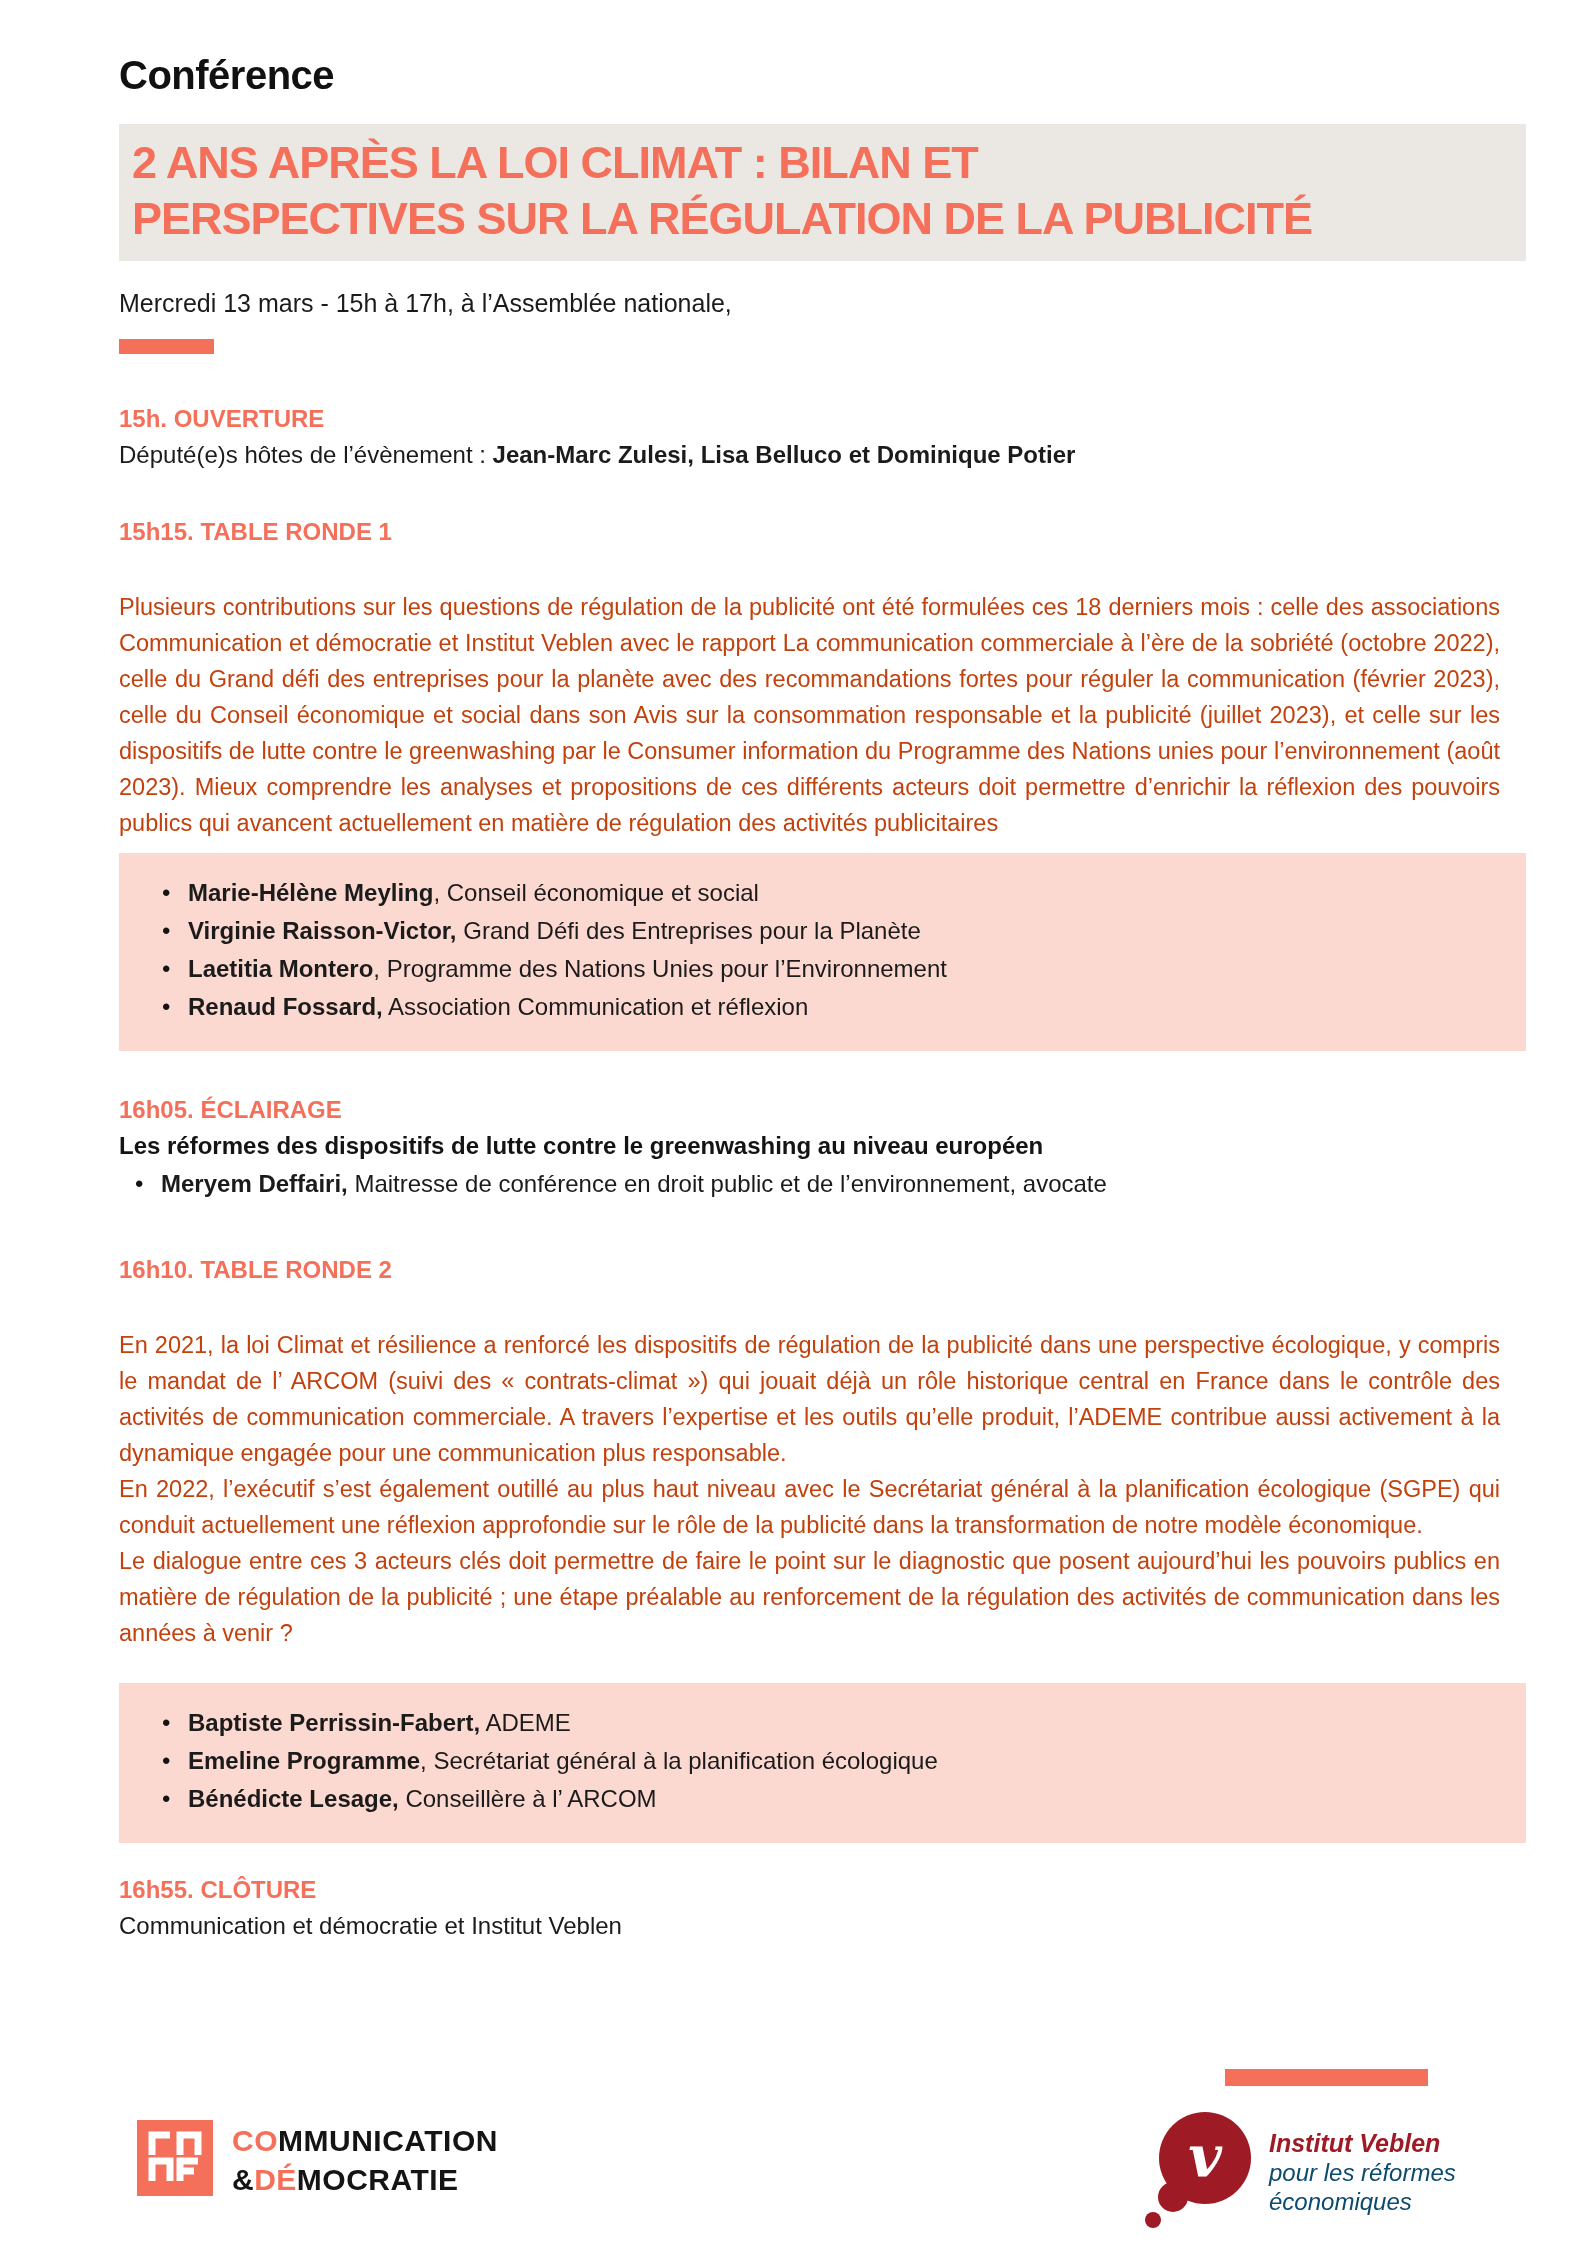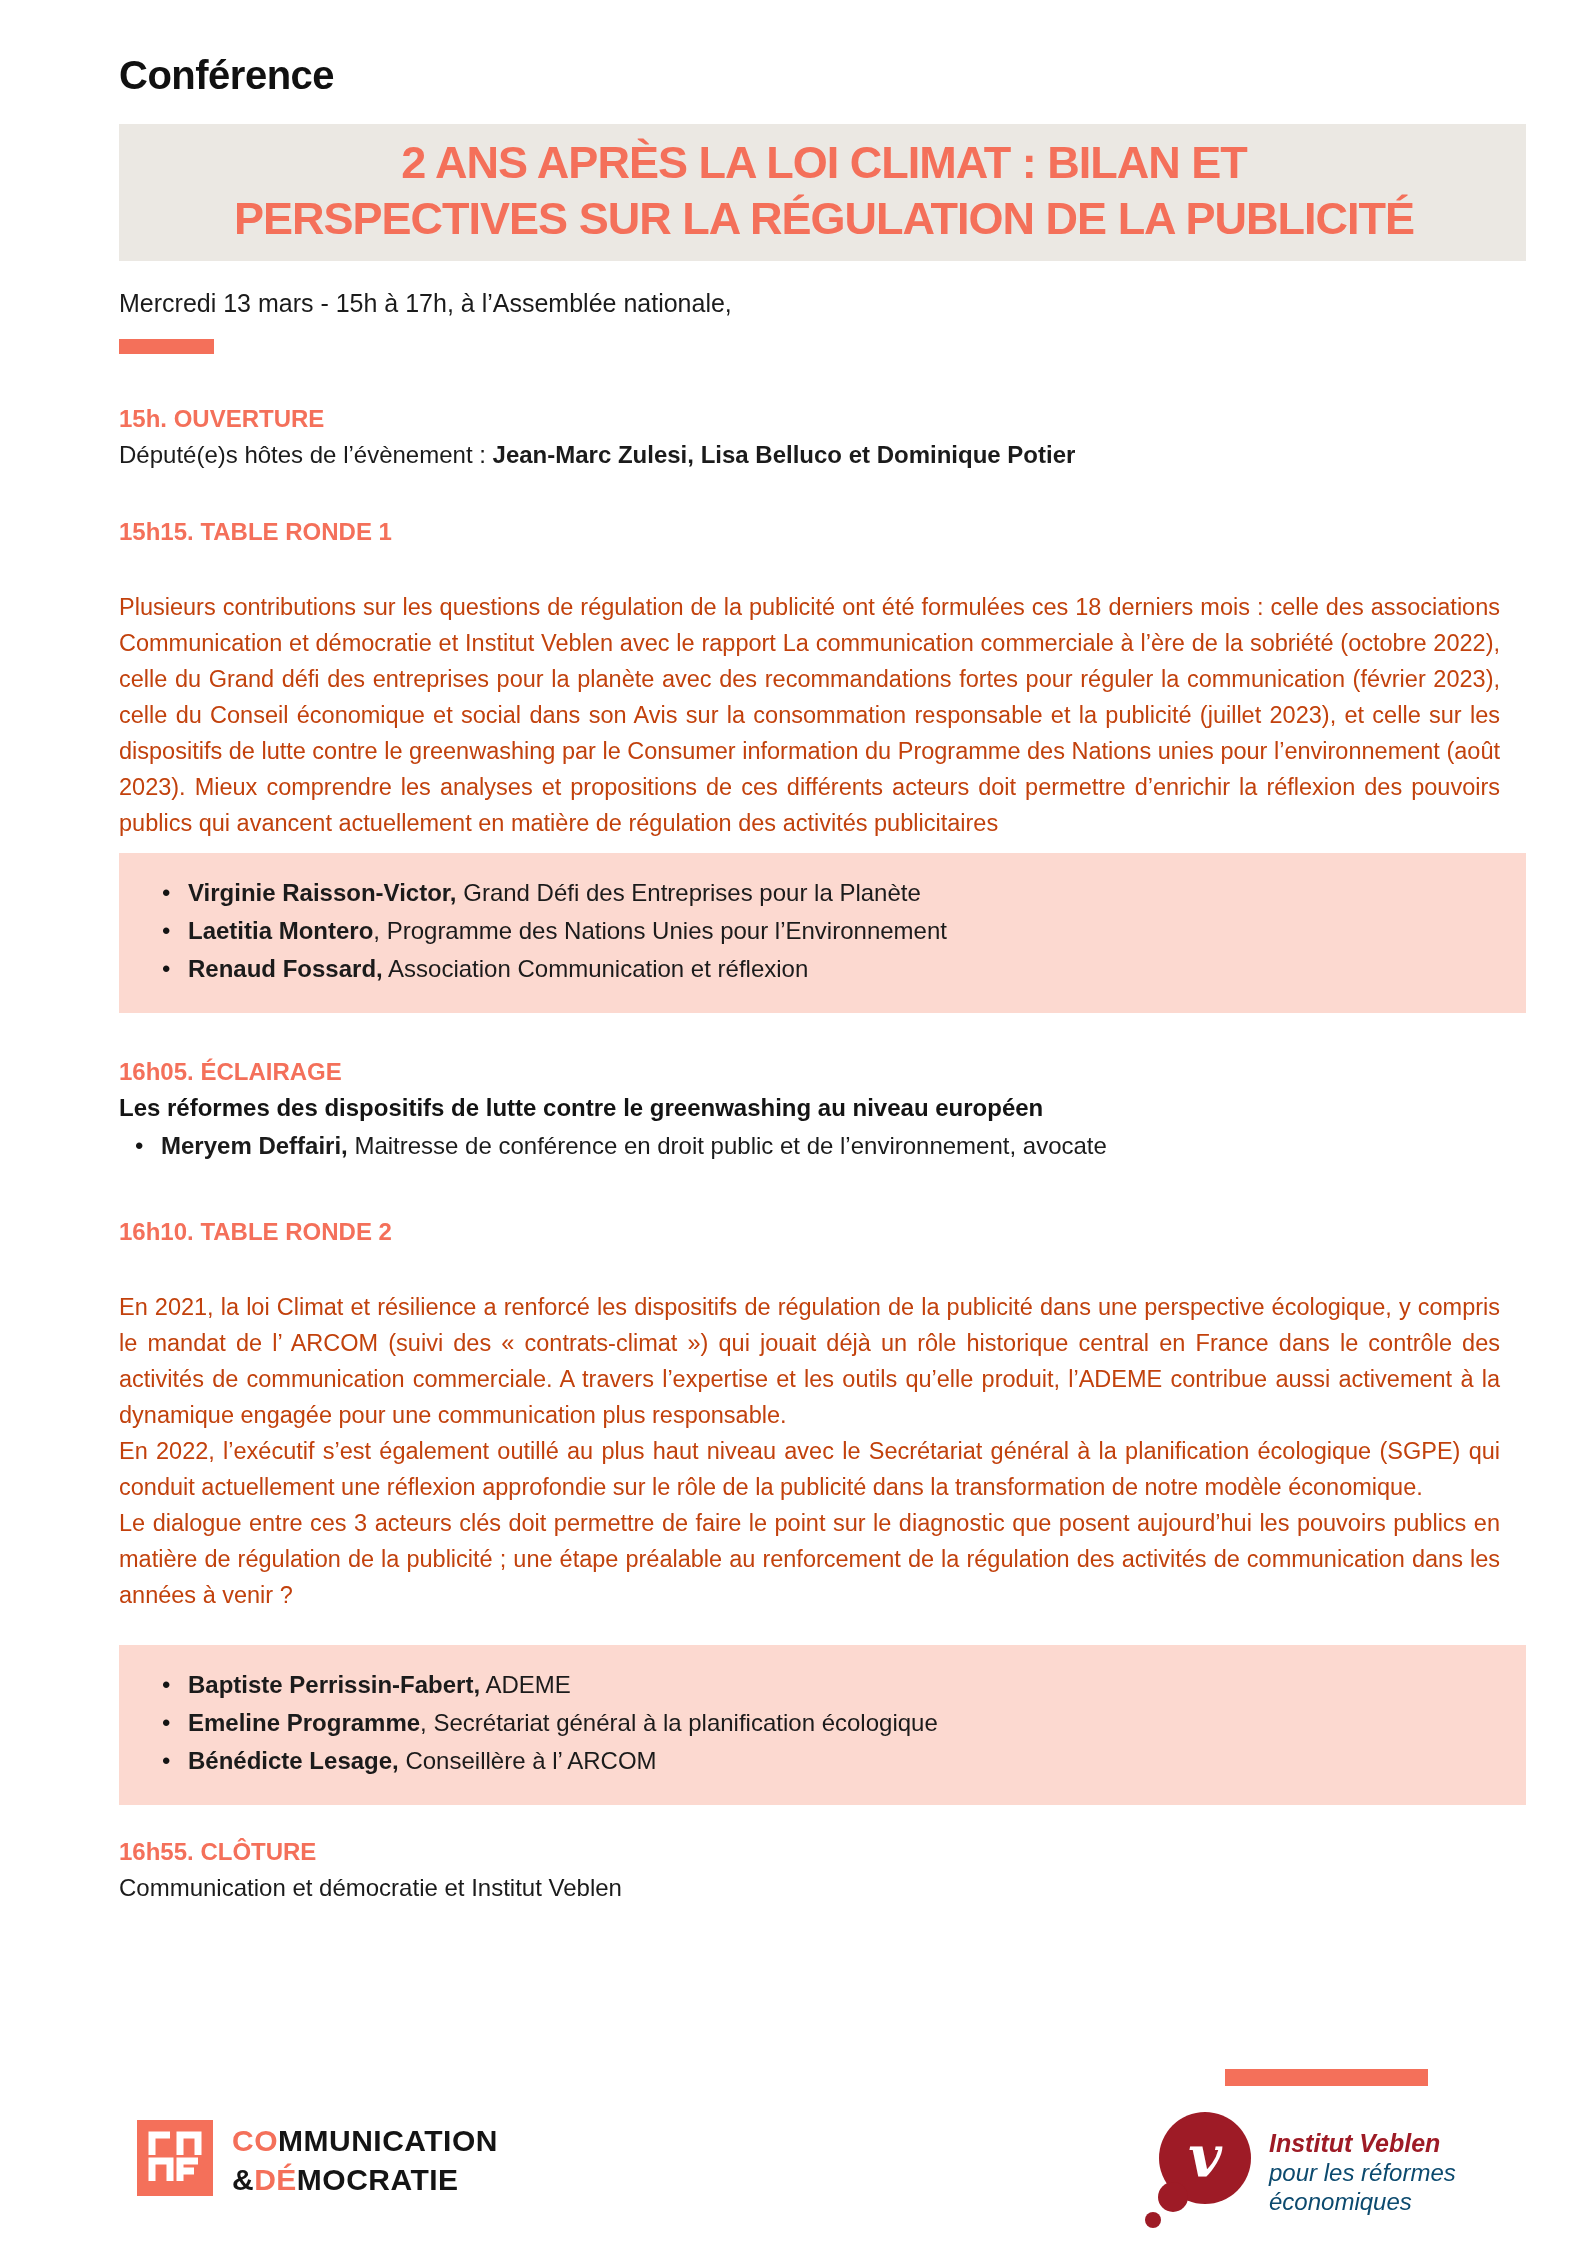--- a/index.html
+++ b/index.html
@@ -18,21 +18,21 @@
     letter-spacing:-0.5px; line-height:46px; margin:0 0 26px 0;
   }
 
   .title-box {
     background:#ebe8e3;
     width:1407px; box-sizing:border-box;
     padding:11px 10px 14px 13px;
   }
   .title-line {
     color:#f4705a; font-weight:bold; font-size:45px;
-    line-height:56px; letter-spacing:-1px;text-align:center;
+    line-height:56px; letter-spacing:-1px;
   }
 
   .date-line { margin-top:27px; font-size:25px; line-height:30px; color:#1b1b1b; }
 
   .accent-rect { margin-top:21px; width:95px; height:15px; background:#f4705a; }
 
   .time-title { color:#f4705a; font-weight:bold; font-size:24px; line-height:30px; }
   .session-subtitle { font-weight:bold; font-size:24px; line-height:40px; color:#141414; white-space:pre-line; }
   .host-line { font-size:24px; line-height:30px; margin-top:6px; }
   .bold { font-weight:bold; }
@@ -88,20 +88,21 @@
     <div class="sec" style="margin-top:50px;">
       <div class="time-title">15h. OUVERTURE</div>
       <div class="host-line"><span>Député(e)s hôtes de l’évènement : </span><span class="bold">Jean-Marc Zulesi, Lisa Belluco et Dominique Potier</span></div>
     </div>
 
     <div class="sec" style="margin-top:47px;">
       <div class="time-title">15h15. TABLE RONDE 1</div>
       <p class="body-par" style="margin-top:42px;">Plusieurs contributions sur les questions de régulation de la publicité ont été formulées ces 18 derniers mois : celle des associations Communication et démocratie et Institut Veblen avec le rapport La communication commerciale à l’ère de la sobriété (octobre 2022), celle du Grand défi des entreprises pour la planète avec des recommandations fortes pour réguler la communication (février 2023), celle du Conseil économique et social dans son Avis sur la consommation responsable et la publicité (juillet 2023), et celle sur les dispositifs de lutte contre le greenwashing par le Consumer information du Programme des Nations unies pour l’environnement (août 2023). Mieux comprendre les analyses et propositions de ces différents acteurs doit permettre d’enrichir la réflexion des pouvoirs publics qui avancent actuellement en matière de régulation des activités publicitaires</p>
       <div class="speaker-box">
         <ul class="speaker-list">
+          <li><span class="bold">Marie-Hélène Meyling</span><span>, Conseil économique et social</span></li>
           <li><span class="bold">Virginie Raisson-Victor,</span><span> Grand Défi des Entreprises pour la Planète</span></li>
           <li><span class="bold">Laetitia Montero</span><span>, Programme des Nations Unies pour l’Environnement</span></li>
           <li><span class="bold">Renaud Fossard,</span><span> Association Communication et réflexion</span></li>
         </ul>
       </div>
     </div>
 
     <div class="sec" style="margin-top:44px;">
       <div class="time-title">16h05. ÉCLAIRAGE</div>
       <div class="session-subtitle" style="line-height:34px; margin-top:4px;">Les réformes des dispositifs de lutte contre le greenwashing au niveau européen</div>

